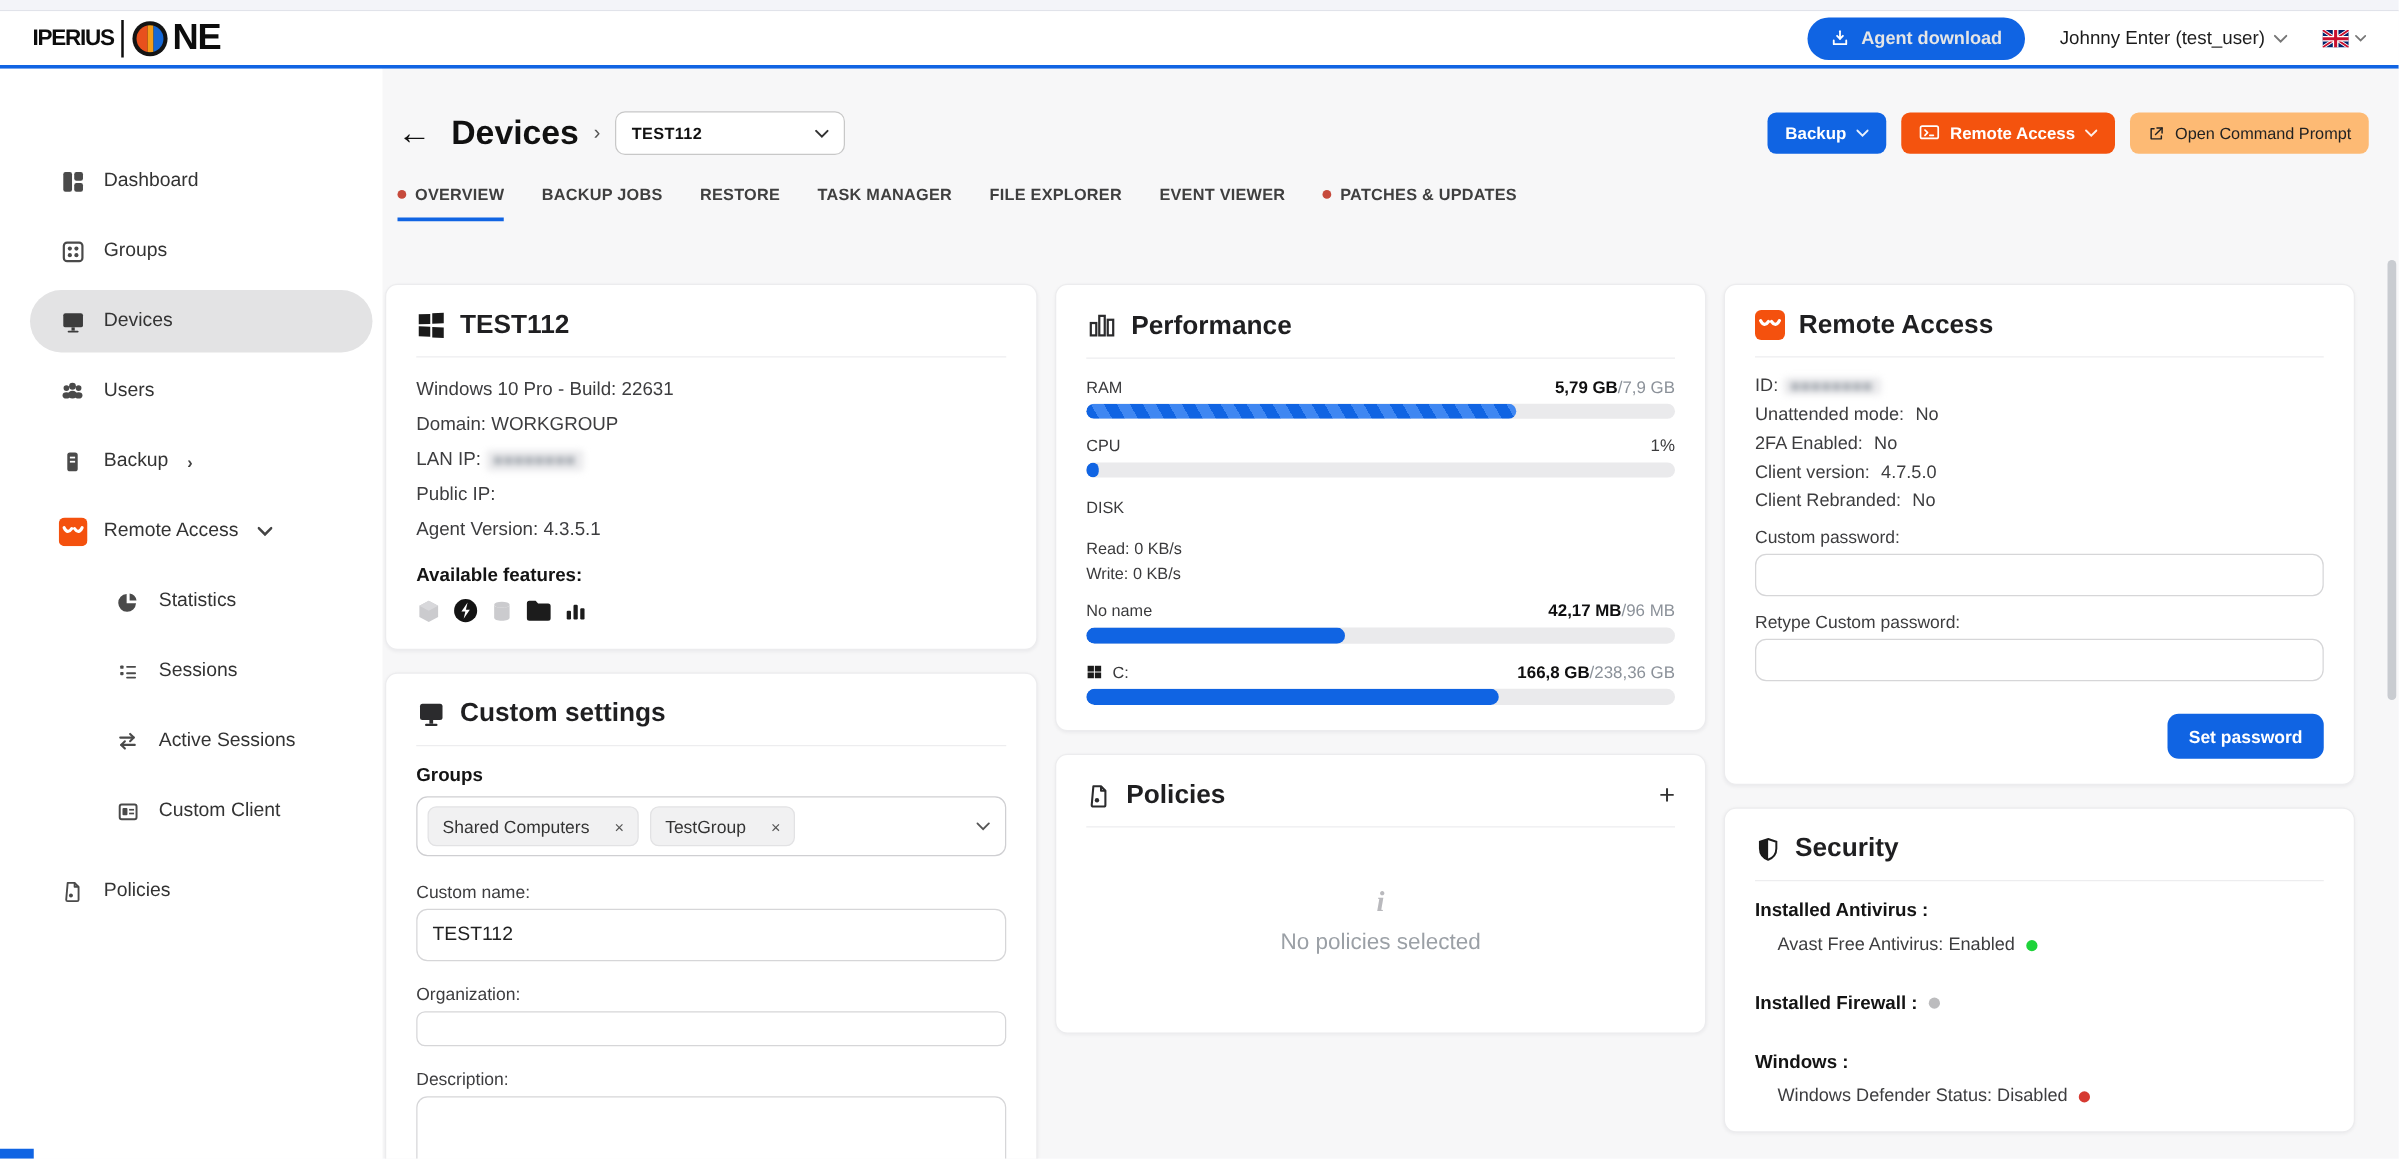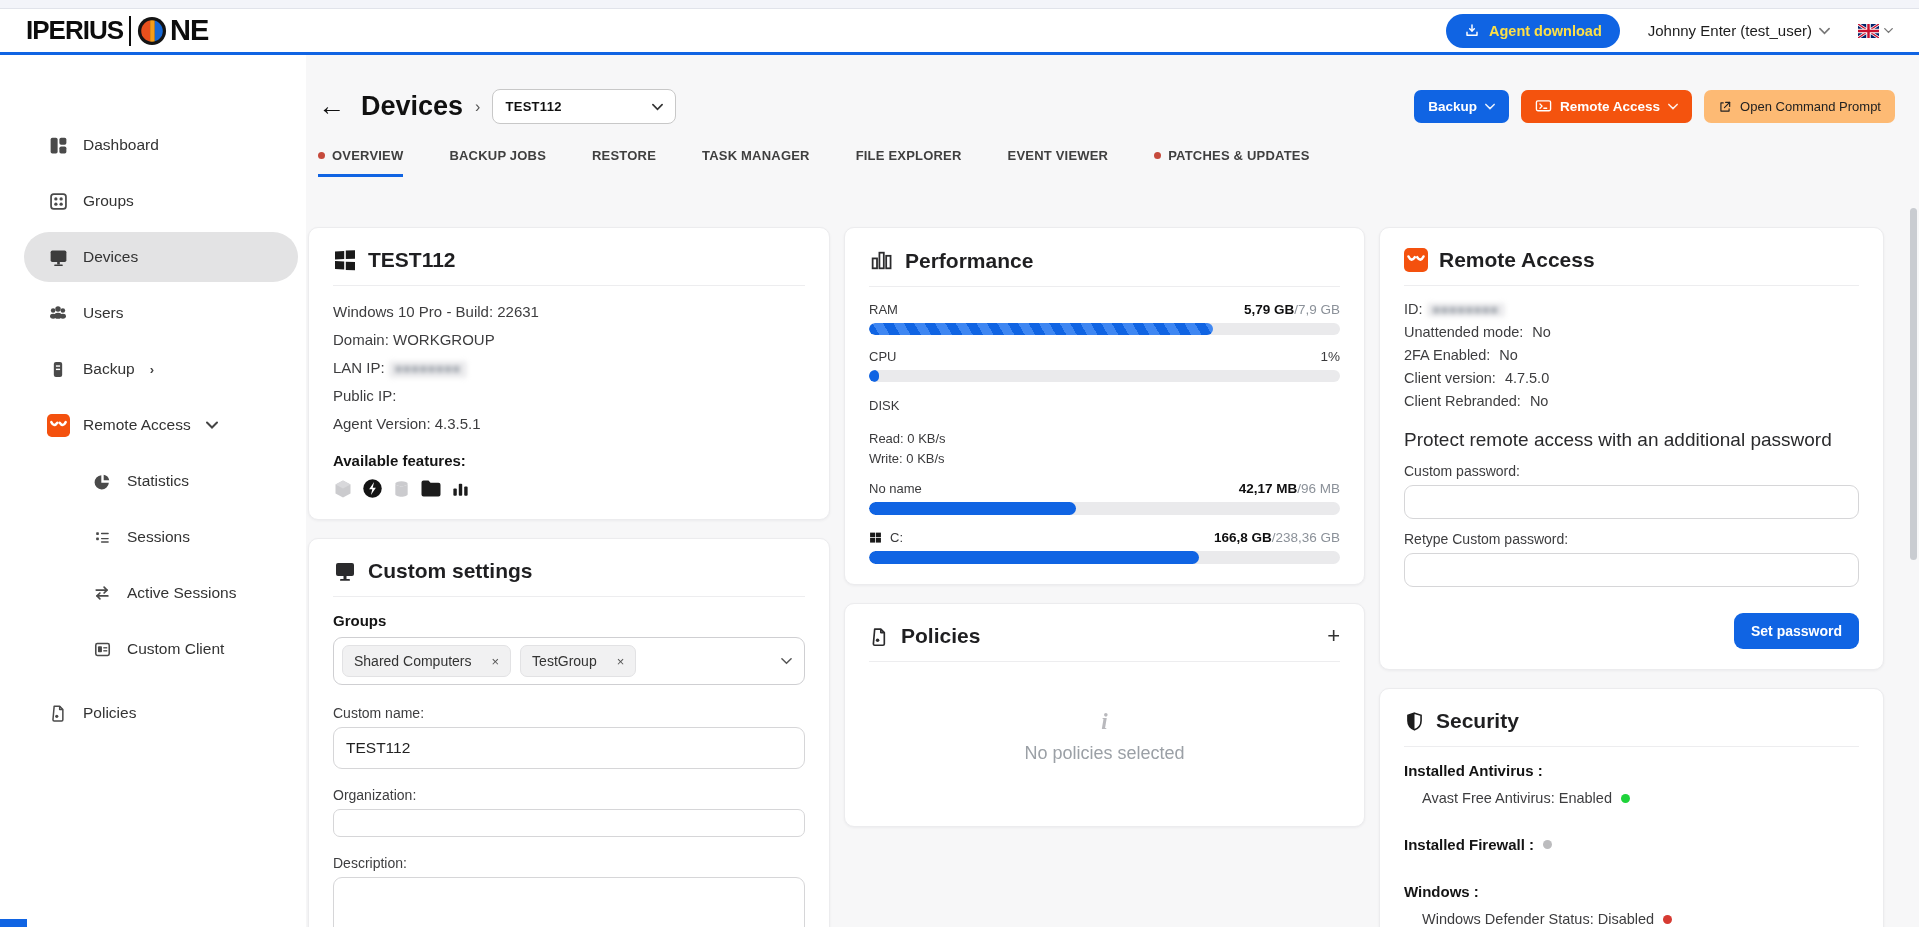--- a/index.html
+++ b/index.html
@@ -5,25 +5,25 @@
   html,body{margin:0;padding:0}
   body{width:1919px;height:927px;overflow:hidden;background:#fff;
        font-family:"Liberation Sans",sans-serif;color:#222;position:relative}
   svg{display:block}
 
   
   .top-strip{height:8px;background:#f3f4f9;border-bottom:1px solid #e1e3ea}
   .topbar{height:46px;background:#fff;border-bottom:3px solid #1064e3;
           display:flex;align-items:center;padding:0 26px;box-sizing:border-box}
   .logo{display:flex;align-items:center;gap:3px}
-  .logo-primary{font-size:26px;font-weight:700;letter-spacing:-1px;color:#0d0d0d}
+  .logo-primary{font-size:18px;font-weight:700;letter-spacing:-1px;color:#0d0d0d}
   .logo-bar{width:2px;height:30px;background:#0d0d0d;margin:0 3px}
   .logo-secondary{font-size:29px;font-weight:800;letter-spacing:-1px;color:#0d0d0d}
   .topbar-right{margin-left:auto;display:flex;align-items:center;gap:28px}
-  .btn-pill{display:flex;align-items:flex-end;gap:9px;background:#1064e3;color:#fde047;
+  .btn-pill{display:flex;align-items:flex-end;gap:9px;background:#1064e3;color:#e5e5e5;
             border:none;border-radius:19px;padding:9px 18px;font-size:14.5px;font-weight:600;
             font-family:inherit;cursor:pointer}
   .user-menu{display:flex;align-items:center;gap:7px;font-size:15px;color:#1c1c1c;cursor:pointer}
   .lang-menu{display:flex;align-items:center;gap:5px;cursor:pointer}
   .chev{color:#777}
 
   
   .sidebar{position:absolute;left:0;top:55px;bottom:0;width:306px;background:#fff;
            padding-top:65px;box-sizing:border-box}
   .side-item{display:flex;align-items:center;gap:13px;height:50px;margin:0 8px 6px 24px;
@@ -46,21 +46,21 @@
                  padding:9px 12px;display:flex;align-items:center;justify-content:space-between;
                  font-size:13px;font-weight:700;letter-spacing:.3px;color:#111;cursor:pointer}
   .crumb-actions{margin-left:auto;display:flex;align-items:center;gap:12px}
   .btn{display:flex;align-items:center;gap:8px;border:none;border-radius:7px;
        padding:9px 14px;font-size:13.5px;font-weight:600;font-family:inherit;cursor:pointer}
   .btn-blue{background:#1064e3;color:#fff}
   .btn-orange{background:#f4530e;color:#fff}
   .btn-grey{background:#fdba74;color:#222;font-weight:400;font-size:13px}
   .btn .chev-s{font-size:10px;opacity:.9}
 
-  .tabs{display:flex;gap:46px;margin:24px 0 0 10px;align-items:flex-end}
+  .tabs{display:flex;gap:30px;margin:24px 0 0 10px;align-items:flex-end}
   .tab{font-size:13px;font-weight:600;color:#3f3f3f;letter-spacing:.2px;padding-bottom:11px;
        display:flex;align-items:center;gap:7px;cursor:pointer;border-bottom:3px solid transparent}
   .tab.active{border-bottom-color:#1064e3}
   .tab-dot{width:7px;height:7px;border-radius:50%;background:#c64a3c}
 
   .cards{display:flex;gap:14px;margin-top:50px;align-items:flex-start}
   .col{display:flex;flex-direction:column;gap:18px}
   .col1{width:522px}.col2{width:521px}.col3{width:505px}
   .card{background:#fff;border:1px solid #ececee;border-radius:10px;padding:20px 24px;
         box-shadow:0 1px 3px rgba(20,20,40,.05);box-sizing:border-box}
@@ -590,21 +590,20 @@
         </div>
         <div class="ra-line">
           <span>2FA Enabled:</span><span class="val">No</span>
         </div>
         <div class="ra-line">
           <span>Client version:</span><span class="val">4.7.5.0</span>
         </div>
         <div class="ra-line">
           <span>Client Rebranded:</span><span class="val">No</span>
         </div>
-        <div class="protect">Protect remote access with an additional password</div>
         <div class="f-label">Custom password:</div>
         <input class="f-input" type="password" style="">
         <div class="f-label">Retype Custom password:</div>
         <input class="f-input" type="password" style="">
         <div class="btn-row">
           <button class="btn btn-blue" style="border-radius:9px;padding:10px 17px;font-size:14px">
             <span>Set password</span>
           </button>
         </div>
       </div>

